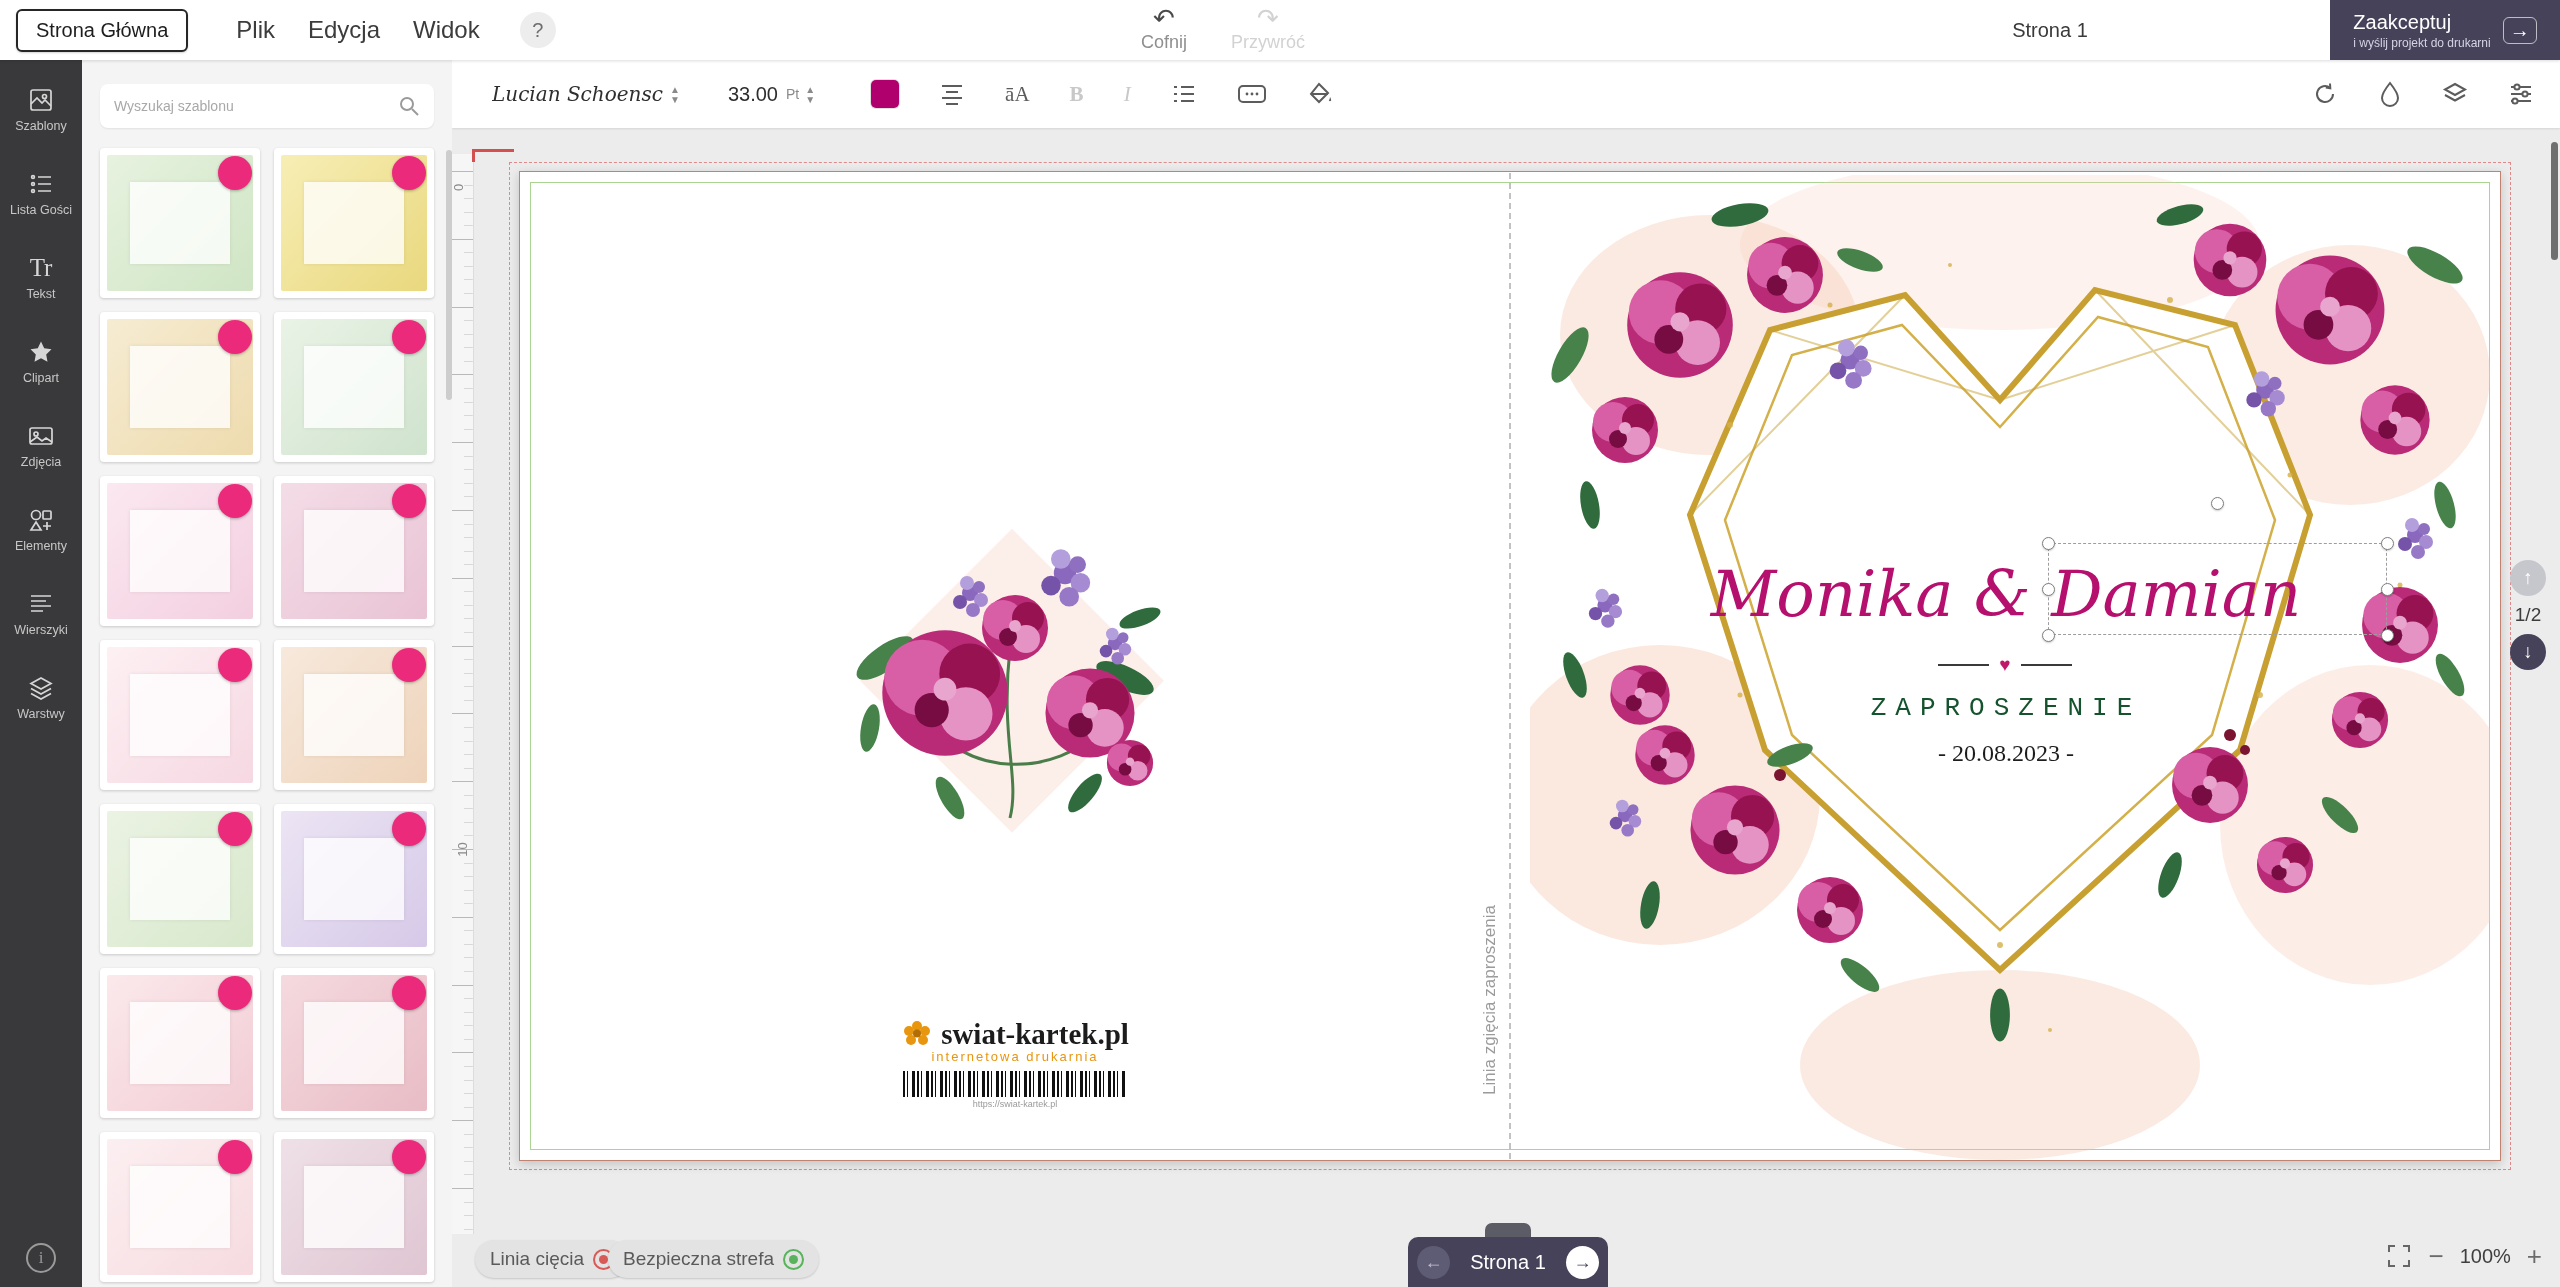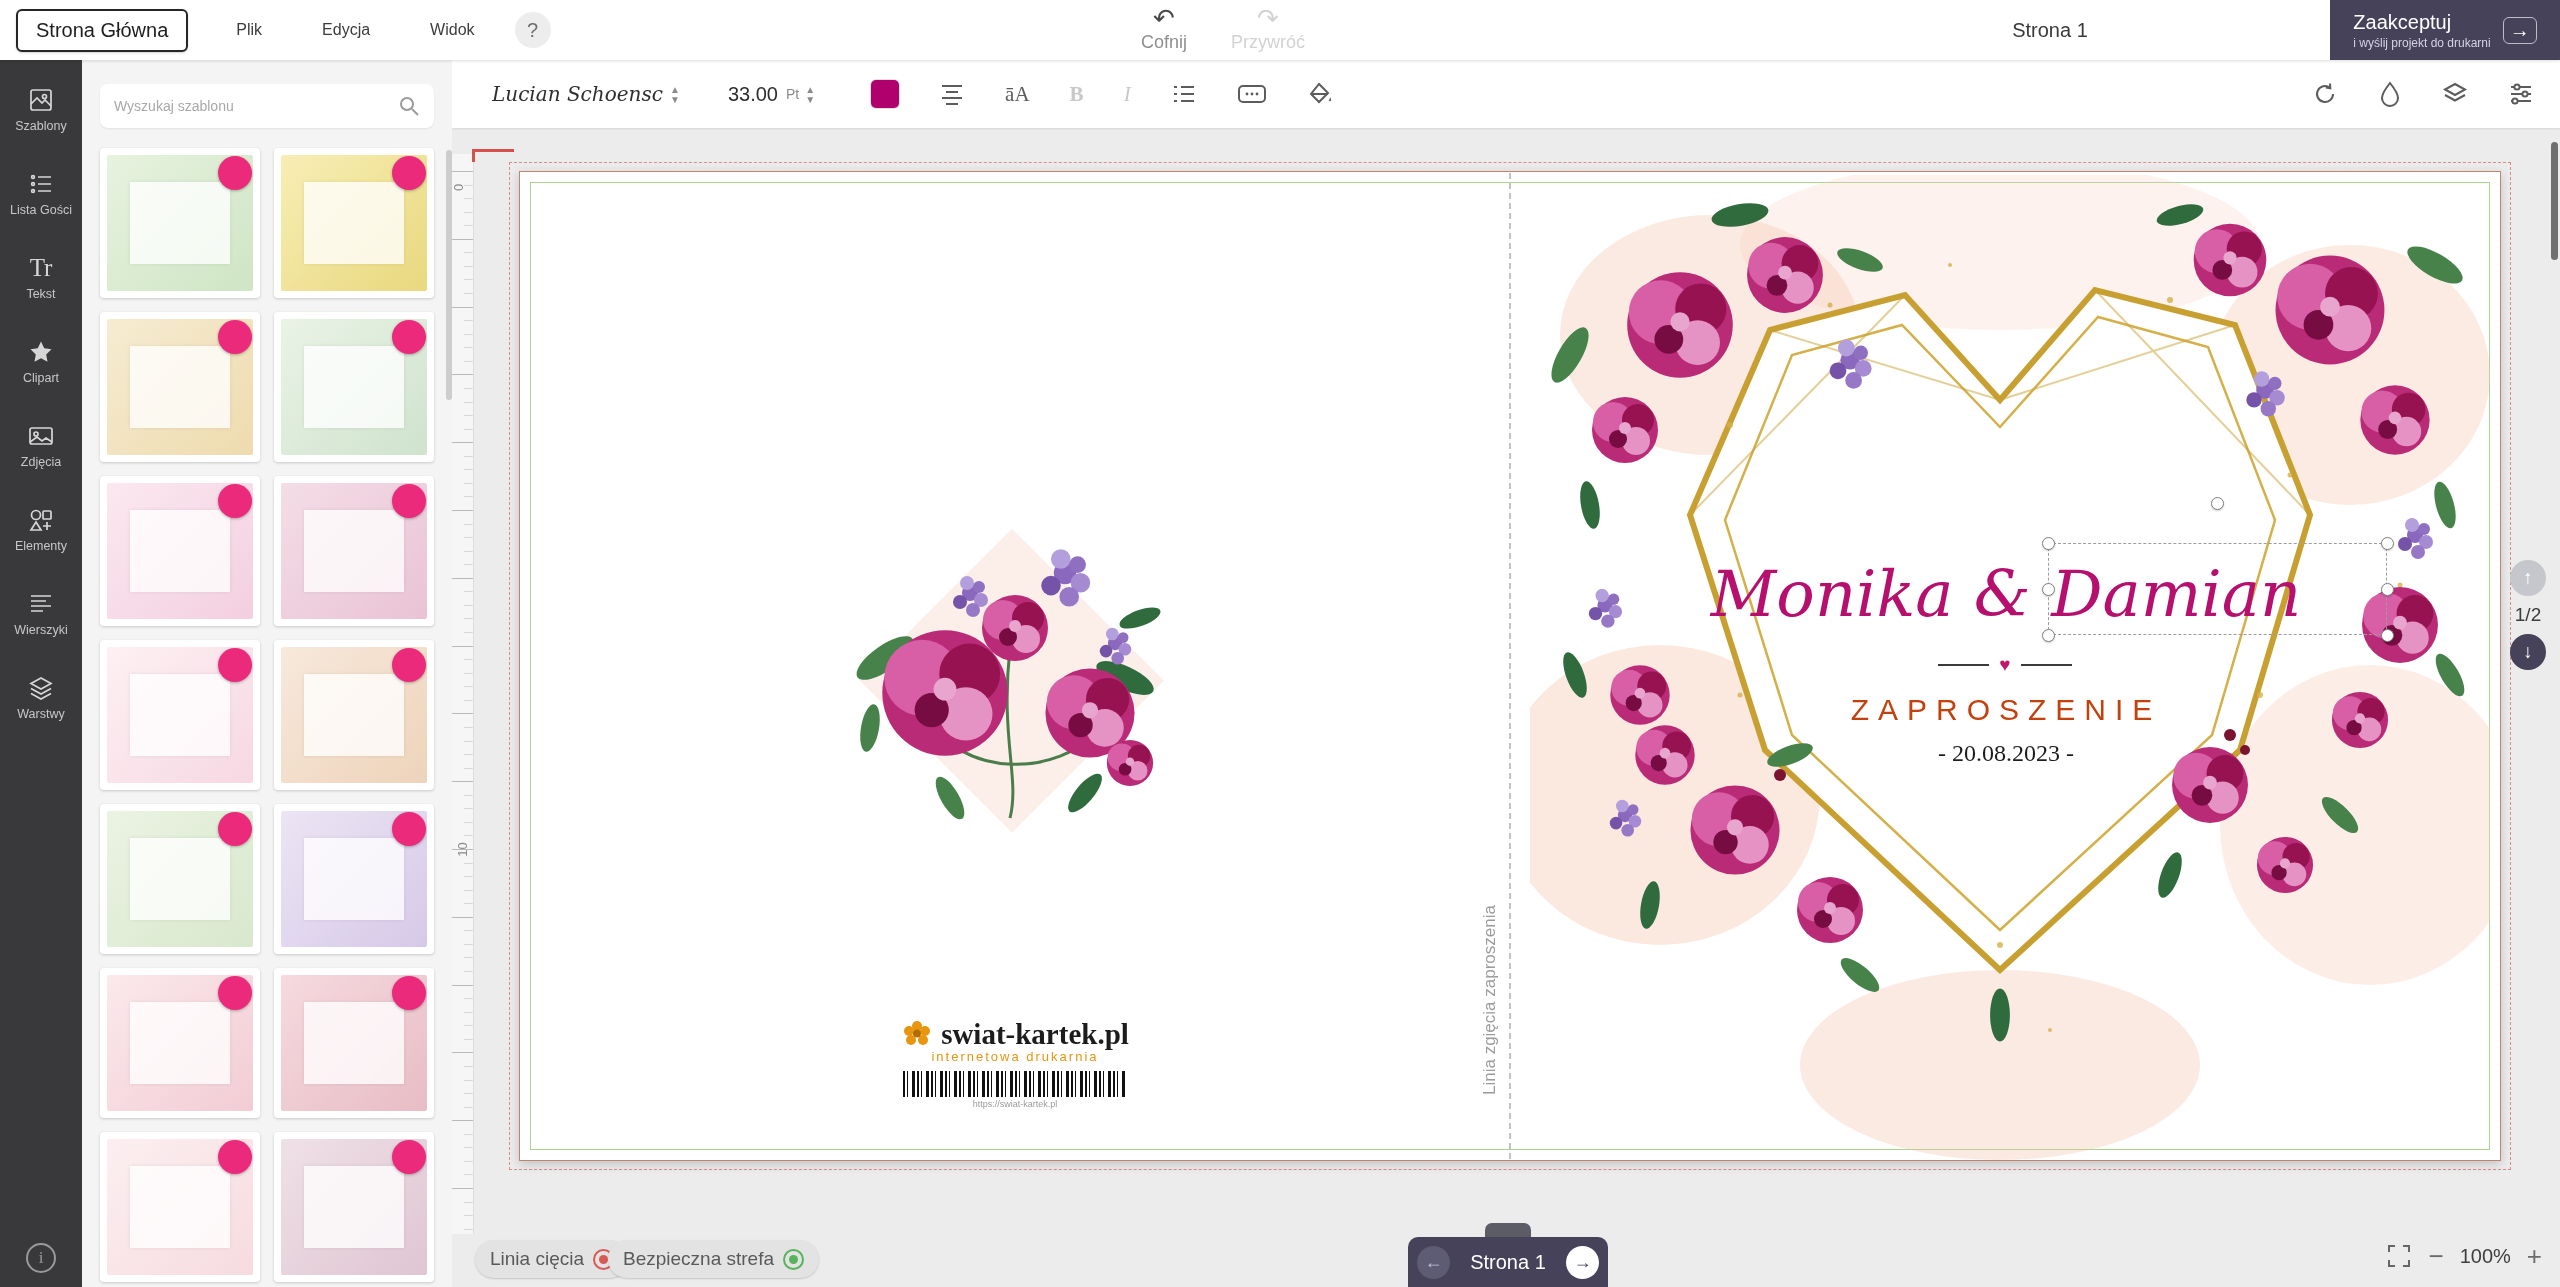--- a/index.html
+++ b/index.html
@@ -2,21 +2,21 @@
 <html><head>
 <meta charset="utf-8">
 <style>
   *{margin:0;padding:0;box-sizing:border-box}
   html,body{background:#d8d8d8}
   #app{position:relative;width:2560px;height:1287px;background:#ececec;font-family:"Liberation Sans",sans-serif;overflow:hidden}
 
   
   .topbar{position:absolute;top:0;left:0;width:2560px;height:60px;background:#fff;z-index:40;box-shadow:0 1px 3px rgba(0,0,0,.14);display:flex;align-items:center}
   .home-btn{margin-left:16px;border:2px solid #262626;border-radius:6px;padding:8px 18px;font-size:20px;color:#1e1e1e;background:#fff;box-shadow:0 1px 2px rgba(0,0,0,.18);cursor:pointer}
-  .menu{display:flex;gap:60px;margin-left:48px;font-size:16px;color:#3c3c3c}
+  .menu{display:flex;gap:33px;margin-left:48px;font-size:24px;color:#3c3c3c}
   .menu span{cursor:pointer}
   .help{width:36px;height:36px;border-radius:50%;background:#ededed;color:#6d6d6d;display:flex;align-items:center;justify-content:center;font-size:20px;margin-left:40px;cursor:pointer}
   .history{position:absolute;left:1125px;top:5px;display:flex;gap:26px}
   .hist-item{display:flex;flex-direction:column;align-items:center;width:78px;cursor:pointer}
   .hist-item .ico{font-size:26px;line-height:26px;color:#4a4a4a}
   .hist-item .lbl{font-size:18px;color:#8f8f8f;margin-top:1px}
   .hist-item.disabled .ico,.hist-item.disabled .lbl{color:#d2d2d2}
   .page-indicator{position:absolute;left:1985px;top:19px;width:130px;text-align:center;font-size:20px;color:#3a3a3a}
   .accept-btn{position:absolute;right:0;top:0;width:230px;height:60px;background:#454259;color:#fff;display:flex;align-items:center;justify-content:center;gap:12px;cursor:pointer}
   .accept-btn .t1{font-size:20px}
@@ -85,21 +85,21 @@
   .logo .row{display:flex;align-items:center;justify-content:center;gap:8px}
   .logo .name{font-family:"Liberation Serif",serif;font-weight:bold;font-size:29px;color:#1c1c1c}
   .logo .sub{font-size:13px;letter-spacing:2px;color:#e8950f;margin-top:-2px}
   .logo .barcode{width:224px;height:26px;margin:7px auto 2px;background:repeating-linear-gradient(90deg,#111 0 2px,#fff 2px 4px,#111 4px 5px,#fff 5px 9px,#111 9px 12px,#fff 12px 14px)}
   .logo .url{font-size:9px;color:#9a9a9a}
 
   .names{position:absolute;left:1696px;top:548px;width:620px;height:92px;line-height:92px;text-align:center;font-family:"DejaVu Serif",serif;font-style:italic;font-size:64px;color:#b5106e;z-index:11;white-space:nowrap}
   .divider{position:absolute;left:1938px;top:655px;width:134px;display:flex;align-items:center;gap:10px;z-index:11}
   .divider .line{flex:1;height:2px;background:#3a3a3a}
   .divider .hrt{color:#c2186b;font-size:19px;line-height:19px}
-  .invite-title{position:absolute;left:1826px;top:693px;width:360px;text-align:center;font-family:Liberation Sans, sans-serif;font-size:30px;letter-spacing:9px;color:#c2410c;z-index:11}
+  .invite-title{position:absolute;left:1826px;top:693px;width:360px;text-align:center;font-family:Liberation Mono, monospace;font-size:26px;letter-spacing:9px;color:#14532d;z-index:11}
   .invite-date{position:absolute;left:1826px;top:740px;width:360px;text-align:center;font-family:"Liberation Serif",serif;font-size:24px;color:#1d1d1d;z-index:11}
 
   .sel-rect{position:absolute;left:2048px;top:543px;width:339px;height:92px;border:1px dashed #9d9d9d;z-index:12}
   .handle{position:absolute;width:13px;height:13px;border-radius:50%;background:#fff;border:1.5px solid #7f7f7f;box-shadow:0 1px 2px rgba(0,0,0,.2);z-index:13;cursor:pointer}
 
   
   .pager{position:absolute;left:2506px;top:560px;width:44px;display:flex;flex-direction:column;align-items:center;gap:8px;z-index:26}
   .pager .btn{width:36px;height:36px;border-radius:50%;display:flex;align-items:center;justify-content:center;color:#fff;font-size:19px;cursor:pointer}
   .pager .up{background:#c6c6cd}
   .pager .down{background:#454259}

